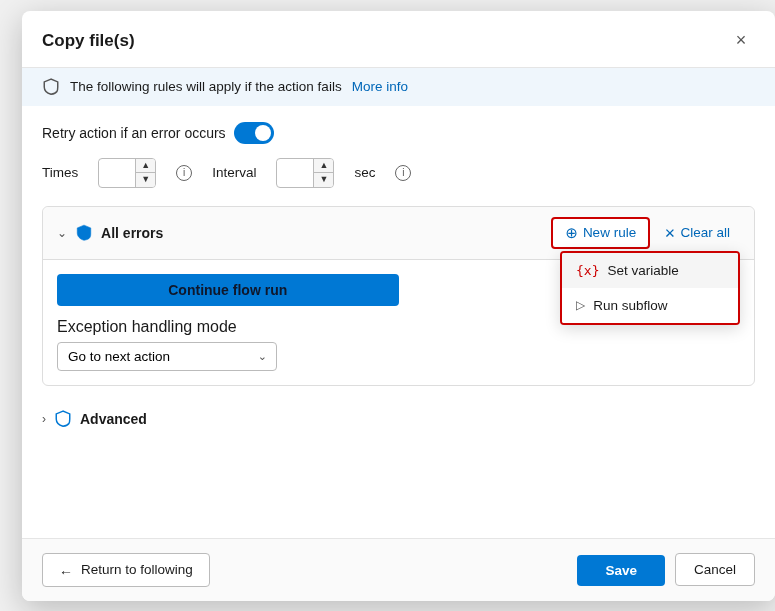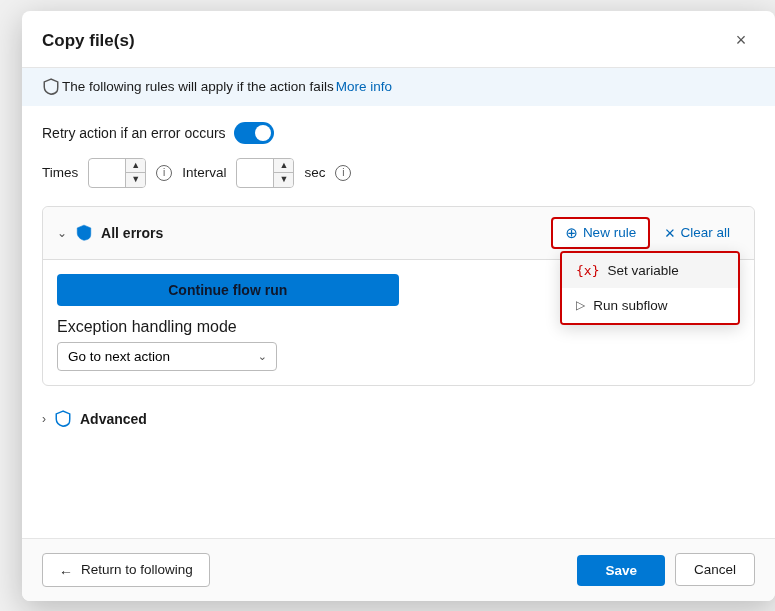--- a/index.html
+++ b/index.html
@@ -47,21 +47,21 @@
       display: flex;
       align-items: center;
       justify-content: center;
       border-radius: 4px;
     }
     .info-banner {
       background: #eff6fc;
       padding: 10px 20px;
       display: flex;
       align-items: center;
-      gap: 2px;
+      gap: 10px;
       font-size: 13.5px;
       color: #1a1a1a;
     }
     .info-banner a {
       color: #0067b8;
       text-decoration: none;
     }
     .shield-icon-sm {
       width: 18px;
       height: 18px;
@@ -97,21 +97,21 @@
       height: 16px;
       background: white;
       border-radius: 50%;
       top: 3px;
       right: 3px;
       transition: right 0.2s;
     }
     .times-row {
       display: flex;
       align-items: center;
-      gap: 10px;
+      gap: 20px;
       margin-bottom: 18px;
     }
     .times-label {
       font-size: 13.5px;
       color: #1a1a1a;
     }
     .spinner-input {
       display: flex;
       align-items: center;
       border: 1px solid #bbb;

